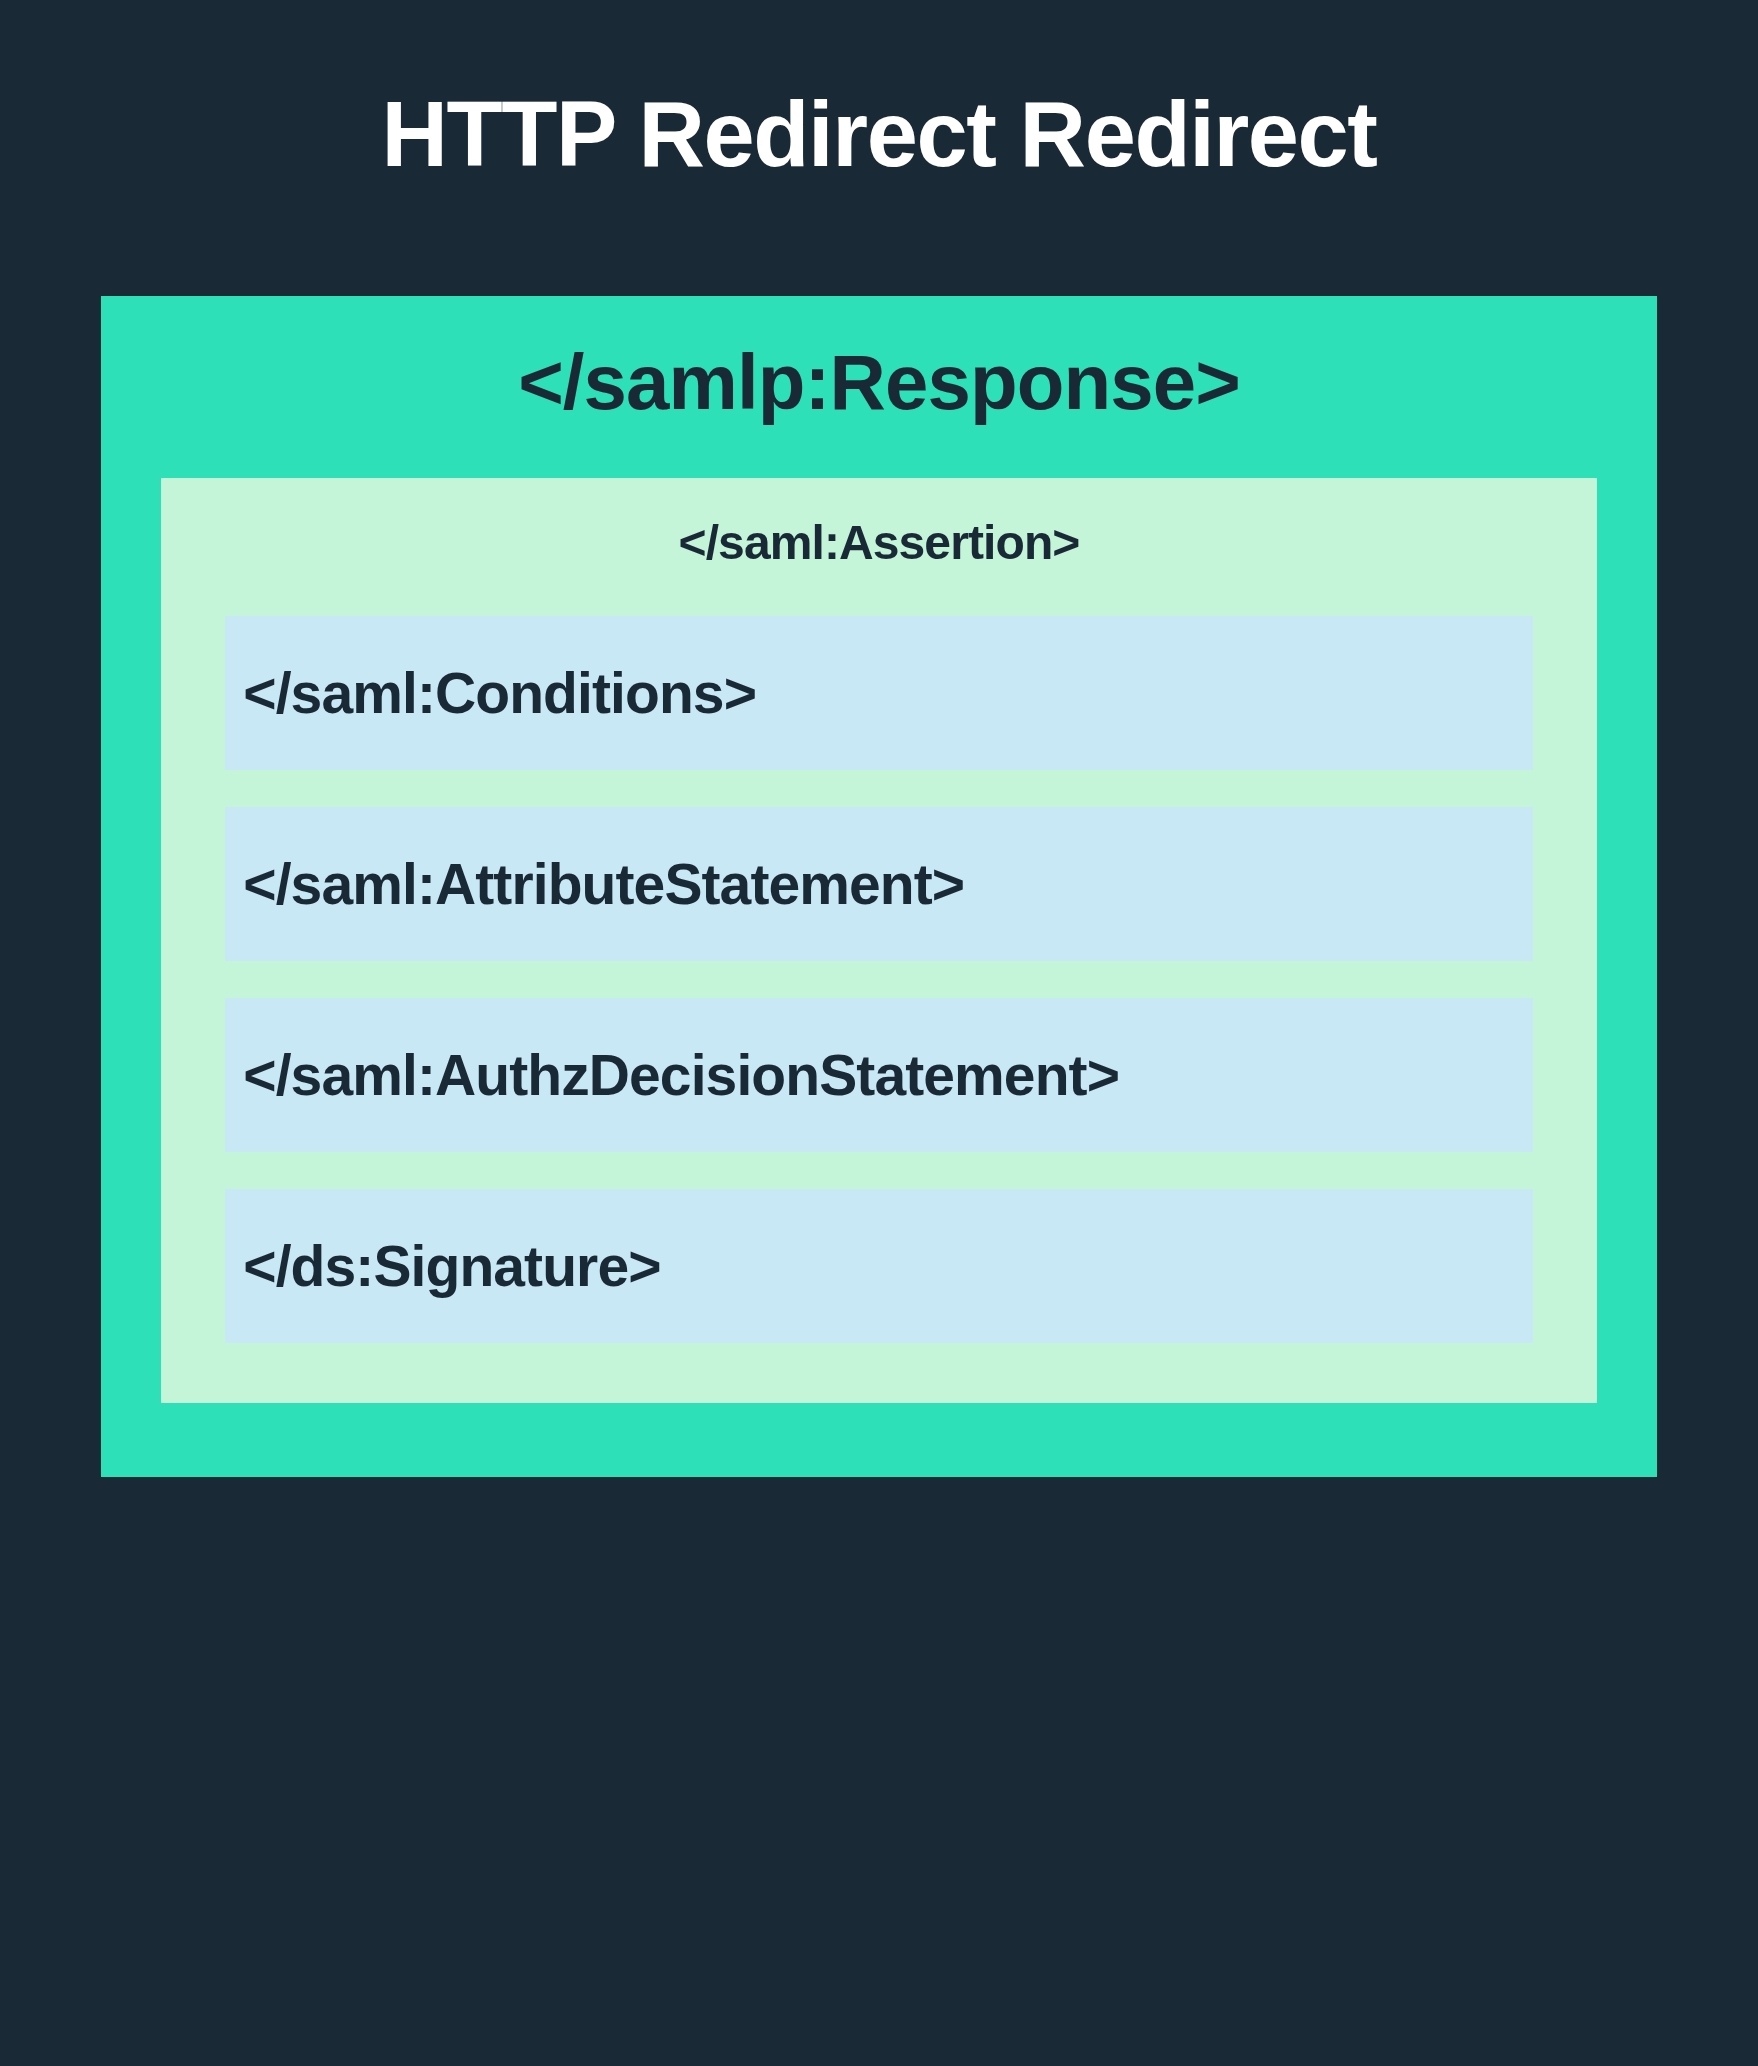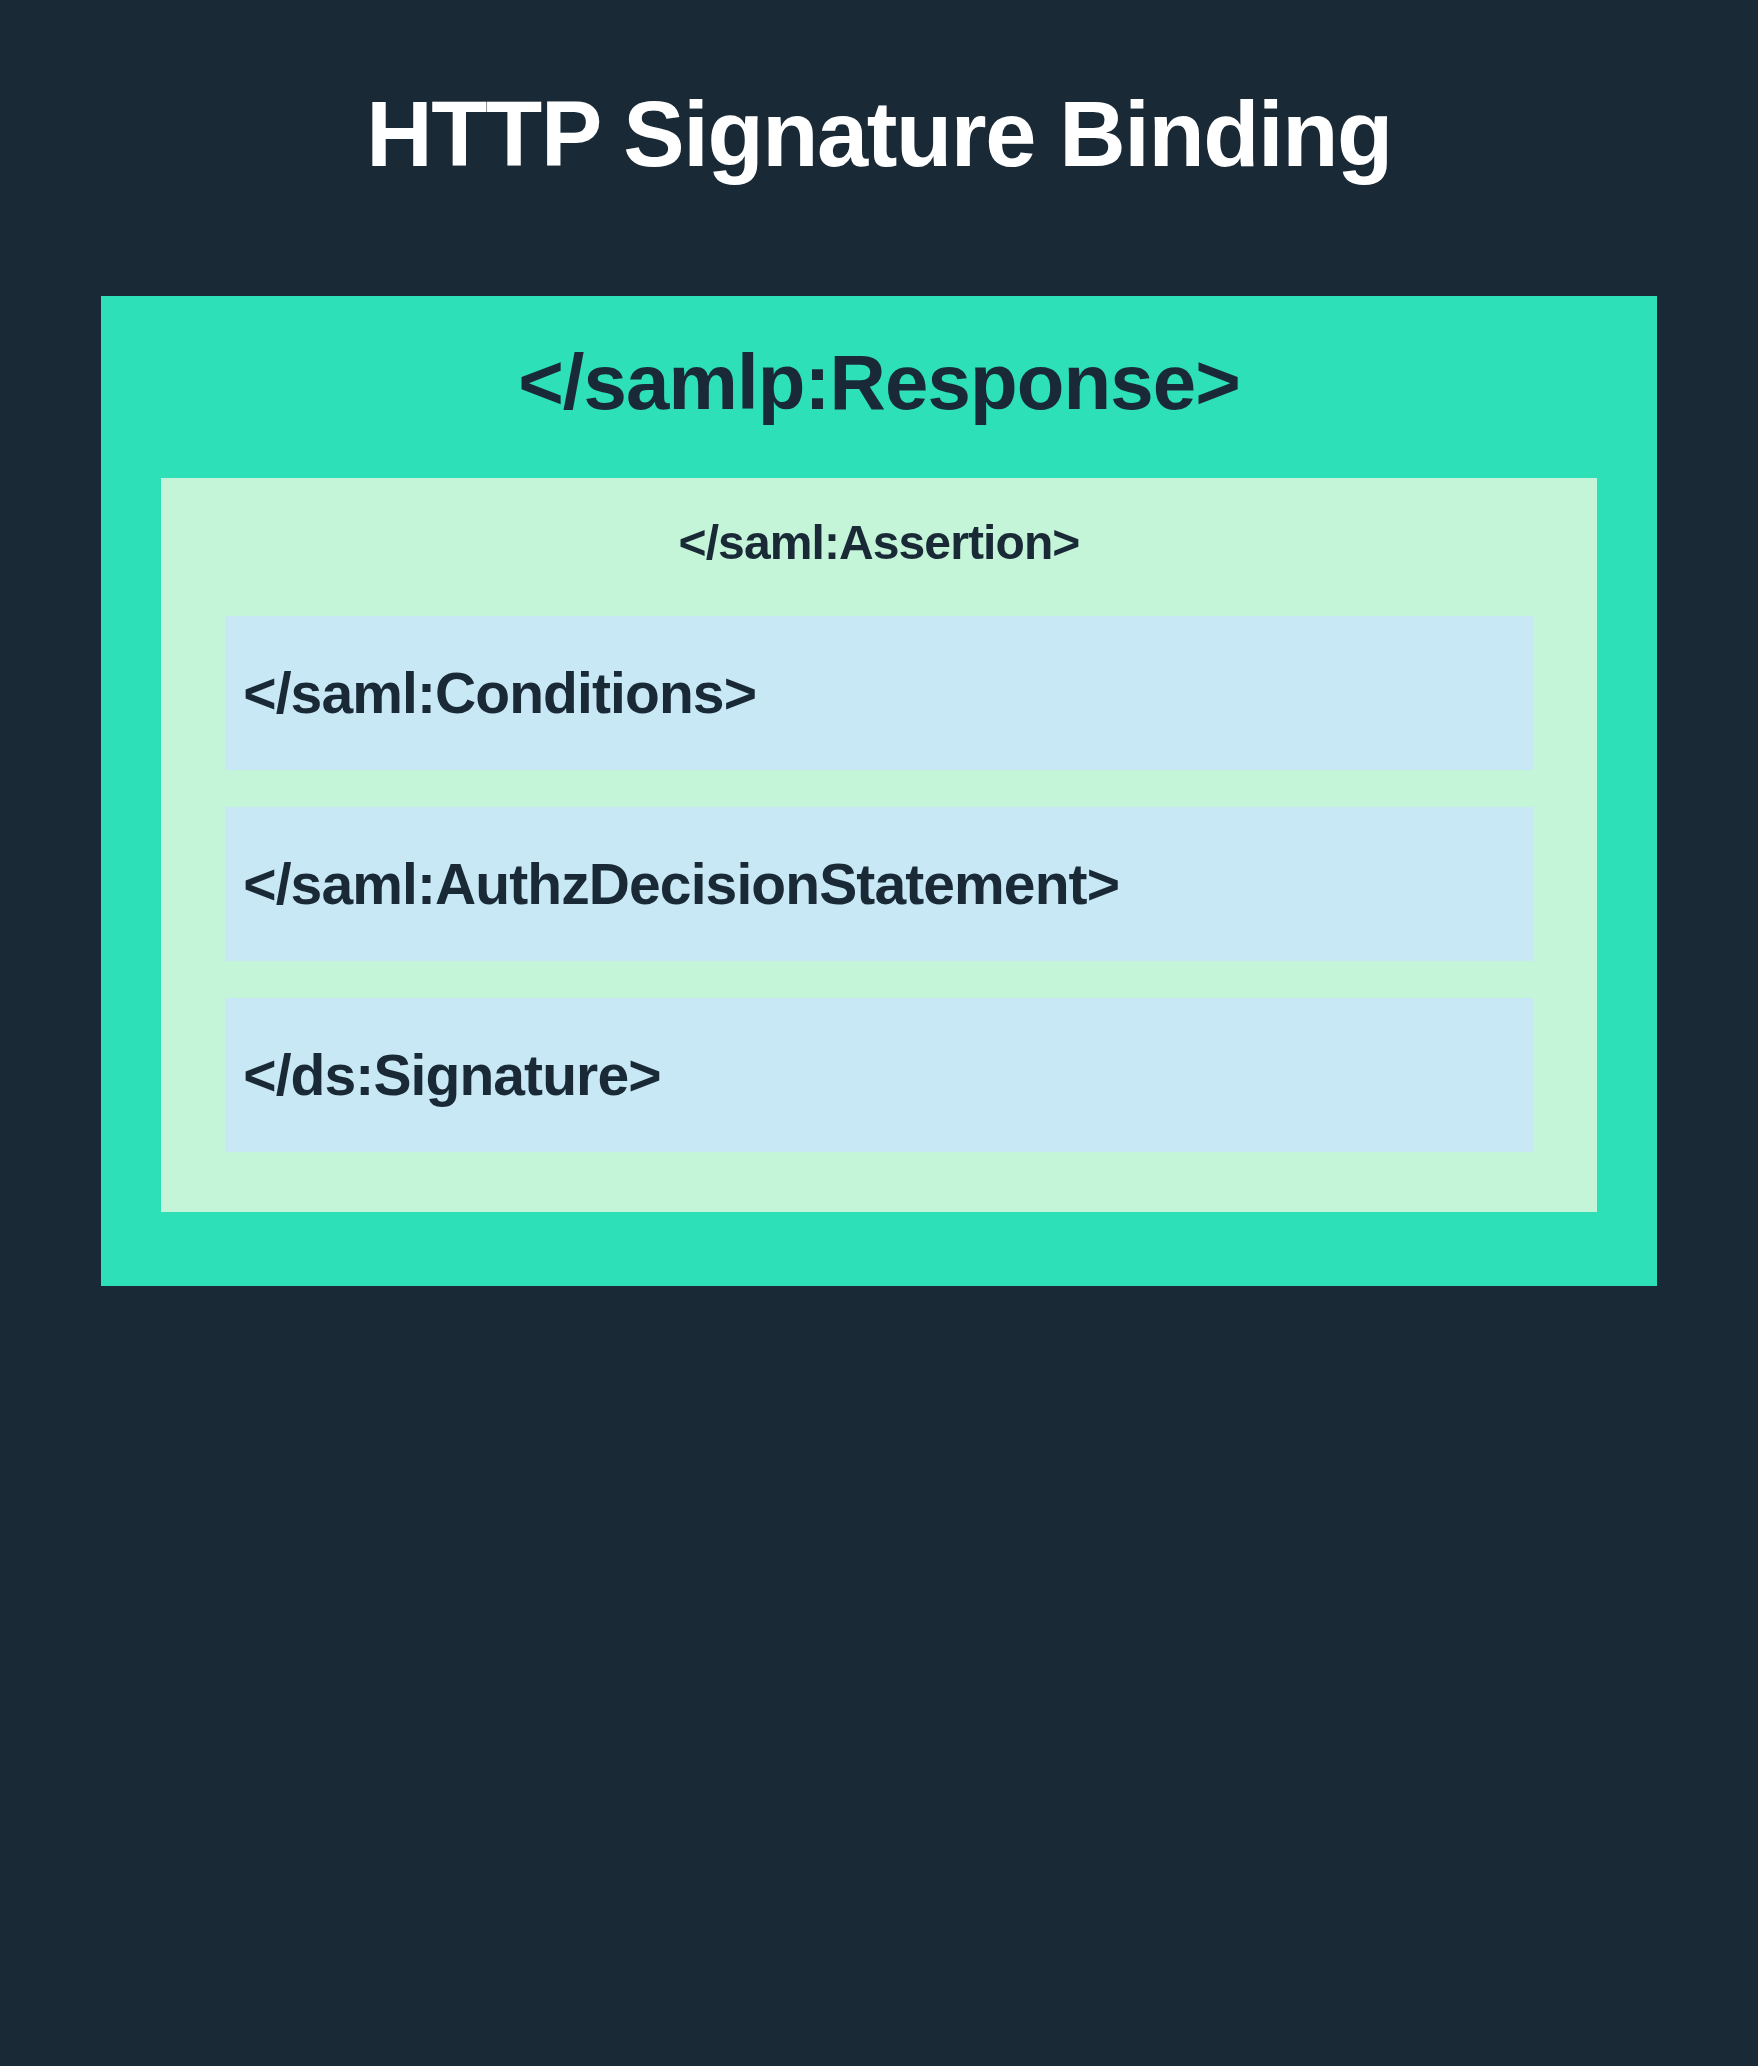--- a/index.html
+++ b/index.html
@@ -83,30 +83,33 @@
     color: #1a2936;
     font-size: 69px;
     font-weight: 600;
     letter-spacing: -0.9px;
     text-align: center;
   }
 </style>
 </head>
 <body>
 
-<h1 class="page-title">HTTP Signature Binding</h1>
+<h1 class="page-title">HTTP Redirect Redirect</h1>
 
 <div class="response-box">
   <div class="response-title">&lt;/samlp:Response&gt;</div>
 
   <div class="assertion-box">
     <div class="assertion-title">&lt;/saml:Assertion&gt;</div>
 
     <div class="element-row">
       <span class="element-text">&lt;/saml:Conditions&gt;</span>
+    </div>
+    <div class="element-row">
+      <span class="element-text">&lt;/saml:AttributeStatement&gt;</span>
     </div>
     <div class="element-row">
       <span class="element-text">&lt;/saml:AuthzDecisionStatement&gt;</span>
     </div>
     <div class="element-row">
       <span class="element-text">&lt;/ds:Signature&gt;</span>
     </div>
   </div>
 
 </div>

